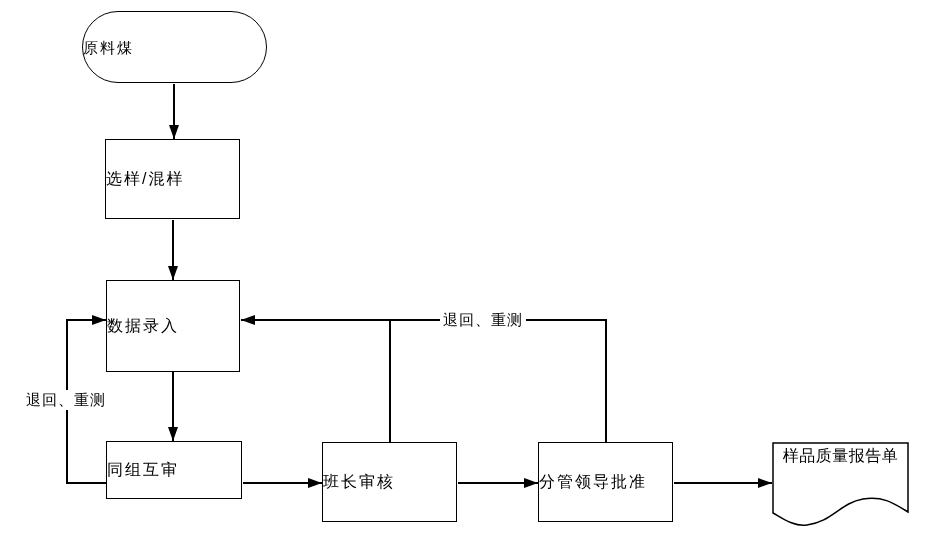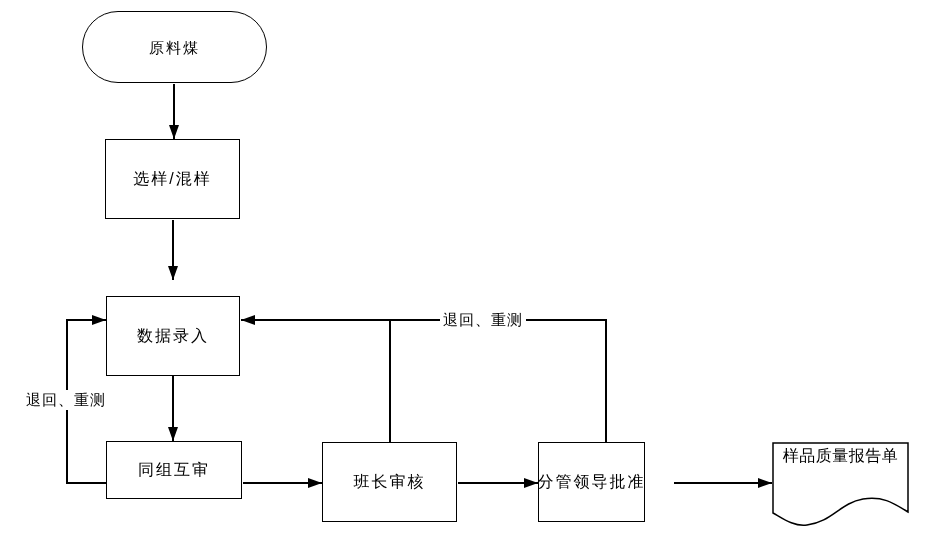--- a/index.html
+++ b/index.html
@@ -23,42 +23,42 @@
     width: 942px;
     height: 543px;
   }
   .node {
     position: absolute;
     box-sizing: border-box;
     background: #ffffff;
     border: 1.5px solid #000000;
     display: flex;
     flex-direction: column;
-    align-items: center;
+    align-items: flex-start;
     justify-content: center;
     text-align: center;
     font-size: 16px;
     letter-spacing: 2px;
     line-height: 24px;
     white-space: nowrap;
   }
   .terminator {
     left: 82px;
     top: 11px;
     width: 185px;
     height: 72px;
     border-radius: 36px;
     font-size: 15px;
     line-height: 23px;
   }
   .box-sampling   { left: 105px; top: 139px; width: 135px; height: 80px; }
-  .box-dataentry  { left: 106px; top: 280px; width: 134px; height: 80px; margin-top: 16px; }
+  .box-dataentry  { left: 106px; top: 280px; width: 134px; height: 92px; }
   .box-peer       { left: 106px; top: 441px; width: 136px; height: 58px; }
   .box-shift      { left: 322px; top: 442px; width: 135px; height: 80px; }
-  .box-approval   { left: 538px; top: 442px; width: 107px; height: 80px; }
+  .box-approval   { left: 538px; top: 442px; width: 135px; height: 80px; }
   .doc-label {
     position: absolute;
     left: 772px;
     top: 446px;
     width: 137px;
     height: 42px;
     display: flex;
     justify-content: center;
     font-size: 16px;
     letter-spacing: 0.5px;

